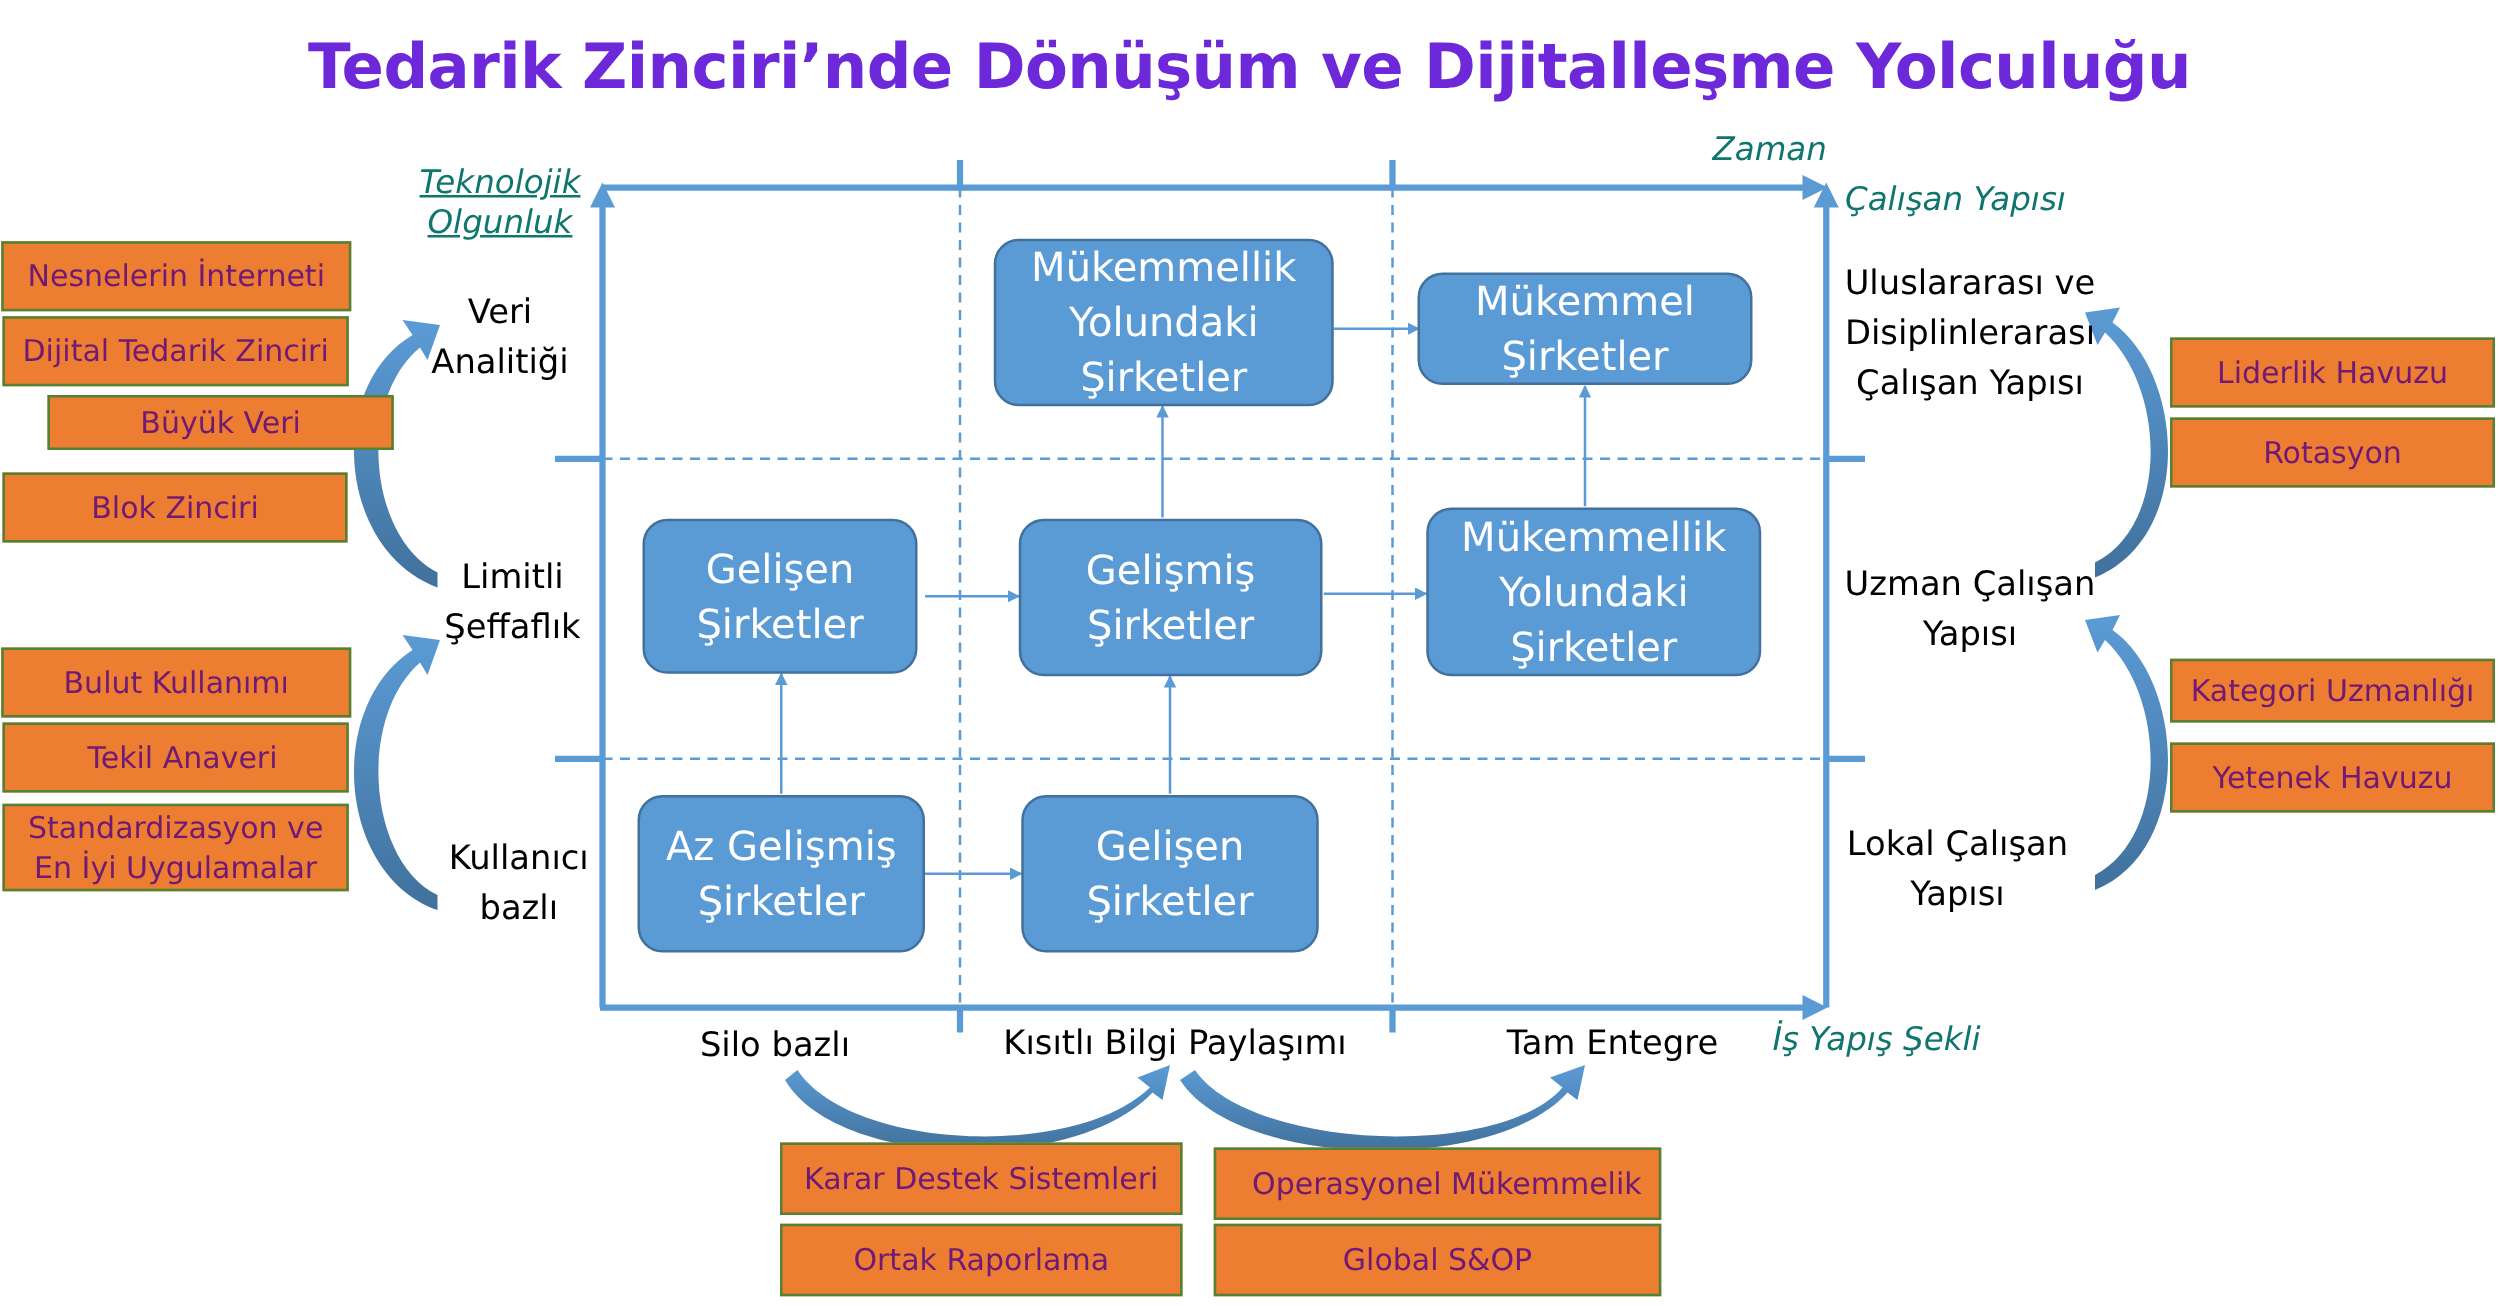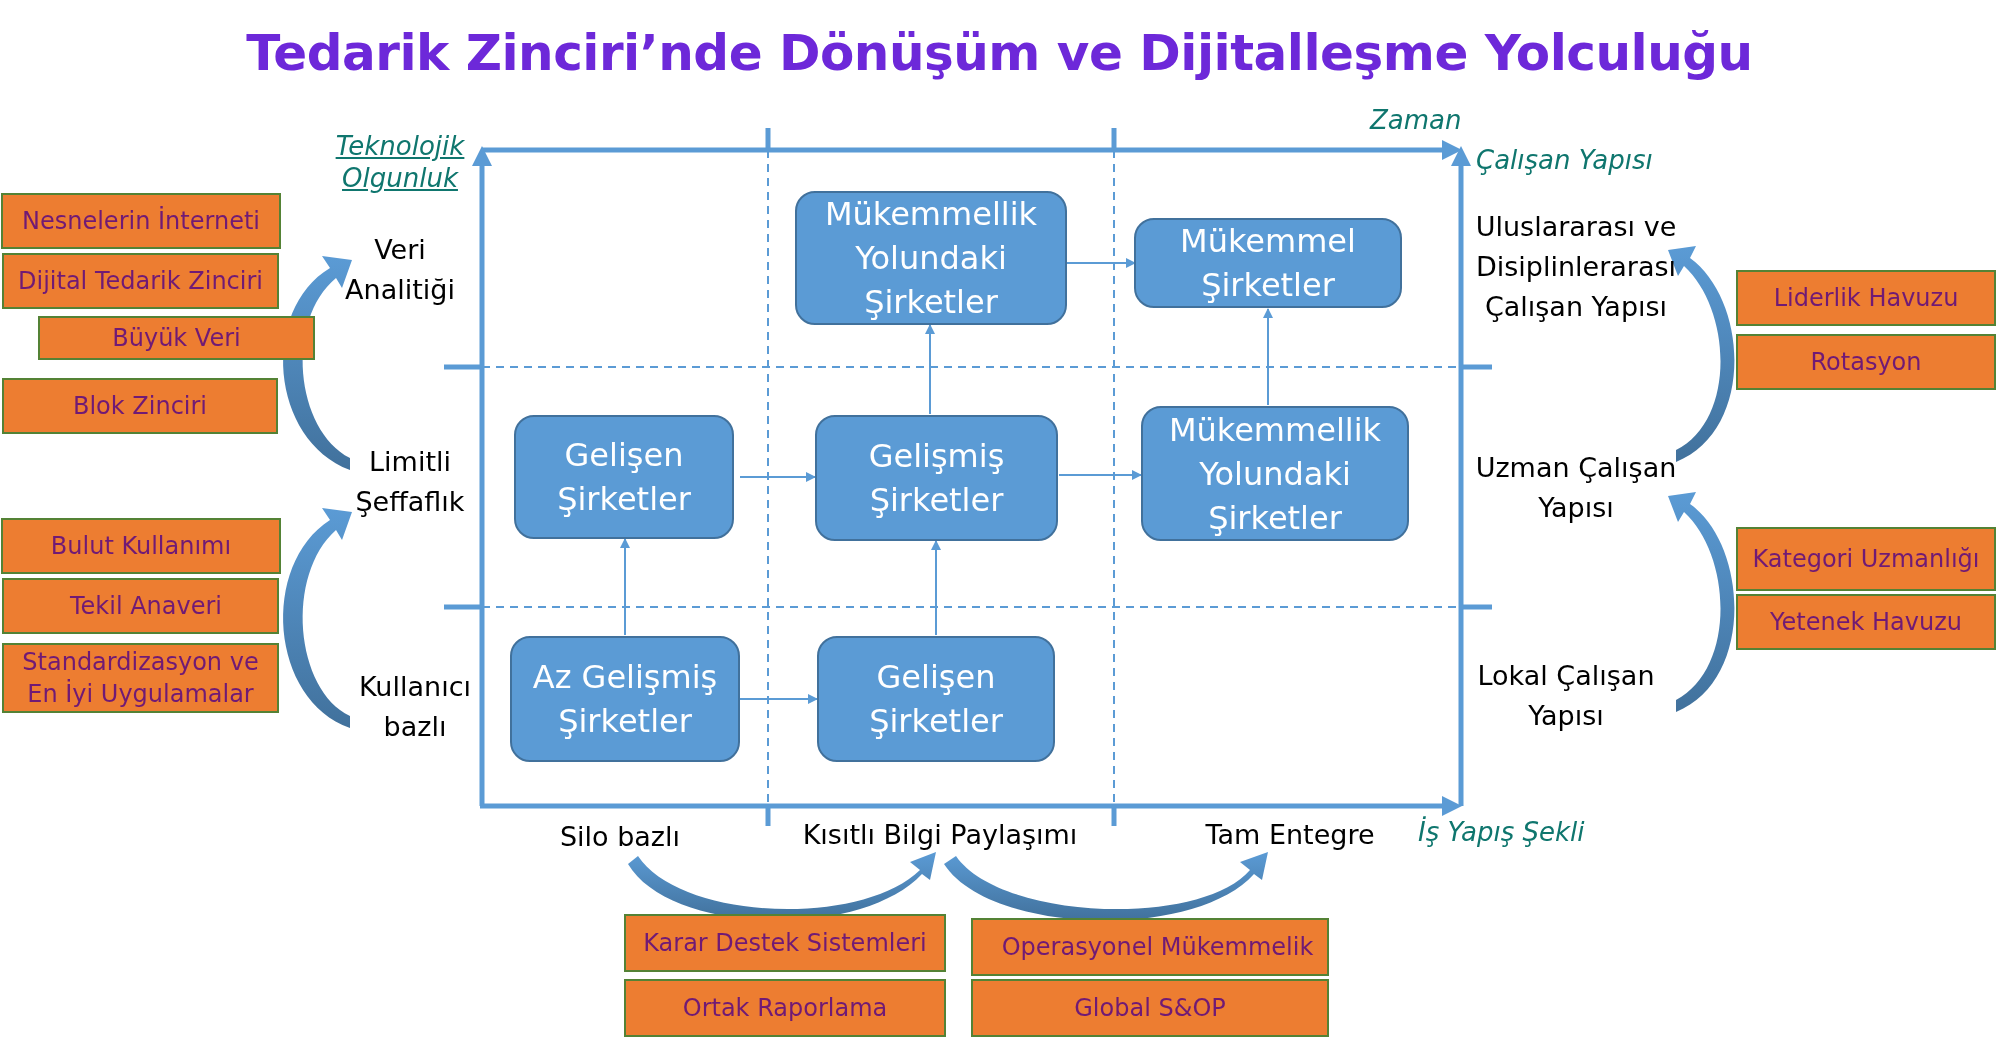--- a/index.html
+++ b/index.html
@@ -163,19 +163,19 @@
 <div class="orange" style="left:2px;top:578px;width:277px;height:56px;padding-left:11px;">Tekil Anaveri</div>
 <div class="orange" style="left:2px;top:643px;width:277px;height:70px;">
   <div>
       <div>Standardizasyon ve</div>
       <div>En İyi Uygulamalar</div>
     </div>
 </div>
 
 <div class="orange" style="left:1736px;top:270px;width:260px;height:56px;">Liderlik Havuzu</div>
 <div class="orange" style="left:1736px;top:334px;width:260px;height:56px;">Rotasyon</div>
-<div class="orange" style="left:1736px;top:527px;width:260px;height:64px;">Kategori Uzmanlığı</div>
+<div class="orange" style="left:1736px;top:527px;width:260px;height:51px;">Kategori Uzmanlığı</div>
 <div class="orange" style="left:1736px;top:594px;width:260px;height:56px;">Yetenek Havuzu</div>
 
 <div class="orange" style="left:624px;top:914px;width:322px;height:58px;">Karar Destek Sistemleri</div>
 <div class="orange" style="left:624px;top:979px;width:322px;height:58px;">Ortak Raporlama</div>
 <div class="orange" style="left:971px;top:918px;width:358px;height:58px;padding-left:15px;">Operasyonel  Mükemmelik</div>
 <div class="orange" style="left:971px;top:979px;width:358px;height:58px;">Global S&amp;OP</div>
 
 </body></html>

